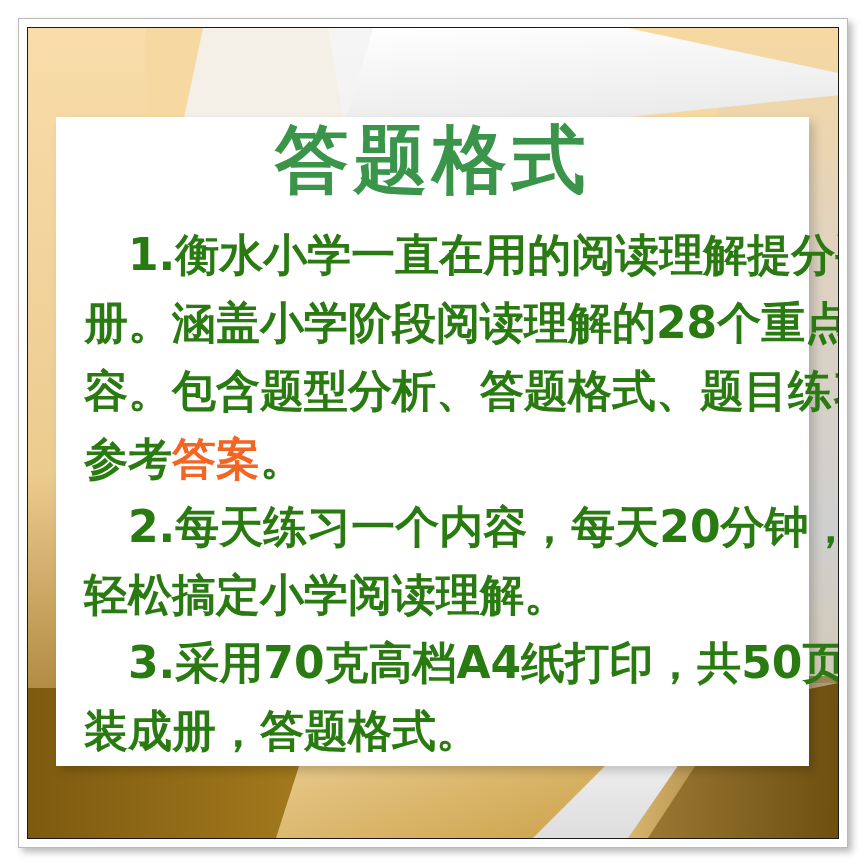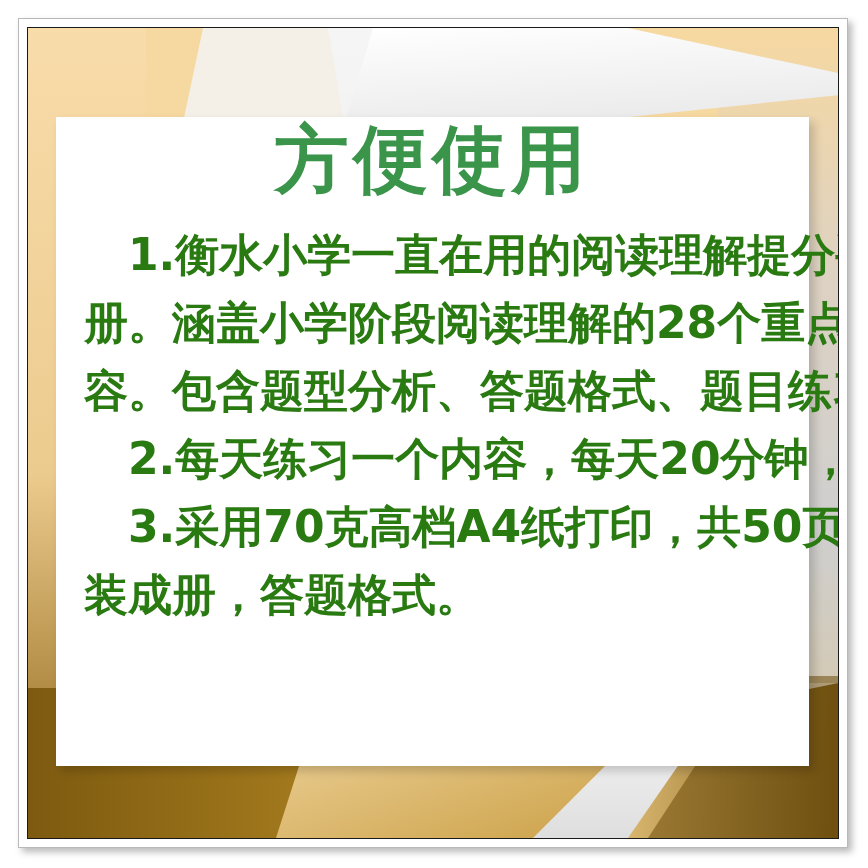--- a/index.html
+++ b/index.html
@@ -159,32 +159,36 @@
         <polygon points="0,660 300,660 260,810 0,810" fill="url(#gBotLeft)"></polygon>
         <polygon points="296,660 700,660 540,810 248,810" fill="url(#gBotMid)"></polygon>
         <polygon points="660,655 810,655 810,810 505,810" fill="url(#gBotGray)"></polygon>
         <polygon points="690,680 810,655 810,810 600,810" fill="url(#gBotRight2)" opacity="0.95"></polygon>
         <polygon points="726,648 810,648 810,810 620,810" fill="#6d4d0b" opacity="0.55"></polygon>
       </svg>
     </div>
 
     <div id="paper">
 
-      <div id="headline">方便使用</div>
+      <div id="headline">答题格式</div>
 
       <div id="body-copy">
 
         <p class="para">
           <span class="tline lead">1.衡水小学一直在用的阅读理解提分手</span>
           <span class="tline">册。涵盖小学阶段阅读理解的28个重点内</span>
           <span class="tline">容。包含题型分析、答题格式、题目练习和</span>
+          <span class="tline">
+            <span>参考</span><span class="accent">答案</span><span>。</span>
+          </span>
         </p>
 
         <p class="para">
           <span class="tline lead">2.每天练习一个内容，每天20分钟，28天</span>
+          <span class="tline">轻松搞定小学阅读理解。</span>
         </p>
 
         <p class="para">
           <span class="tline lead">3.采用70克高档A4纸打印，共50页，胶</span>
           <span class="tline">装成册，答题格式。</span>
         </p>
 
       </div>
     </div>
 

